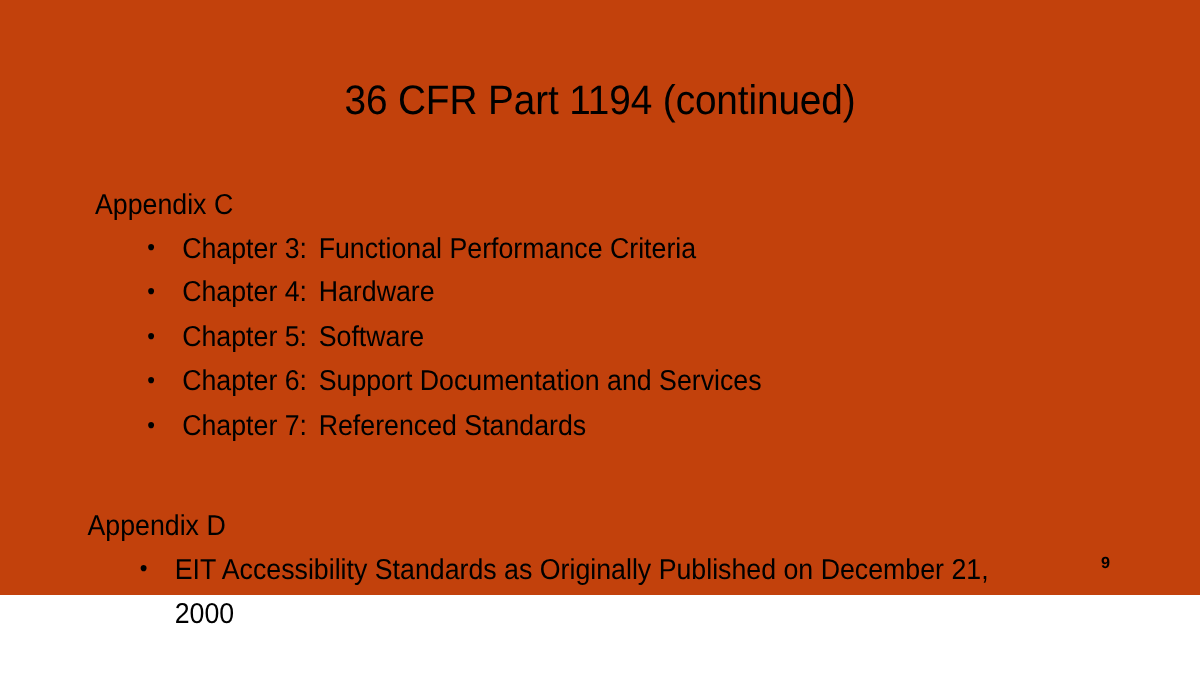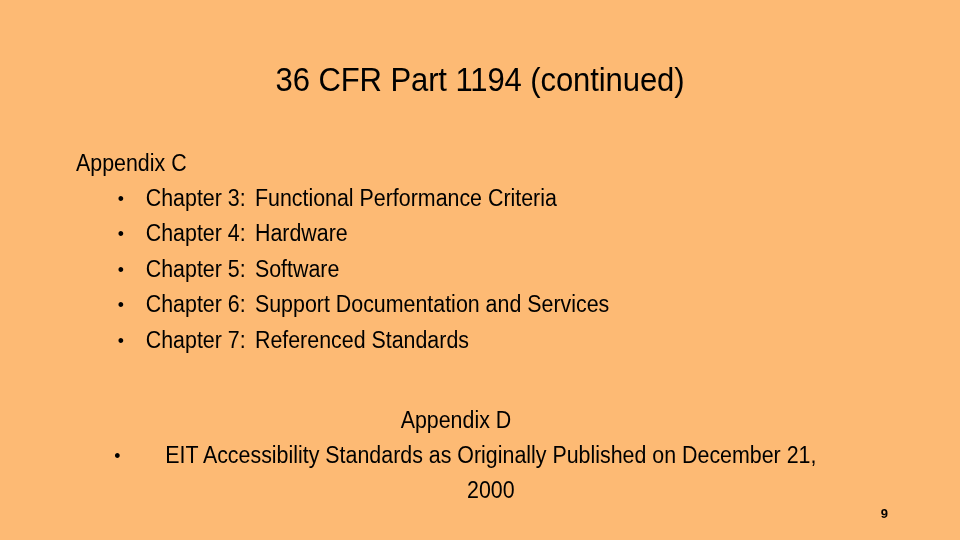--- a/index.html
+++ b/index.html
@@ -12,22 +12,22 @@
     height: 540px;
     overflow: hidden;
     font-family: "Liberation Sans", sans-serif;
     color: #000000;
     -webkit-font-smoothing: antialiased;
   }
 
   .slide {
     position: relative;
     width: 960px;
-    height: 540px;
-    background: #fdba74;
+    height: 476px;
+    background: #c2410c;
   }
 
   
   .slide-title {
     position: absolute;
     left: 0;
     top: 60px;
     width: 960px;
     text-align: center;
     font-size: 33px;
@@ -93,21 +93,20 @@
     display: inline-block;
     width: 10px;
   }
 
   
   .body-block-d {
     position: absolute;
     left: 70px;
     top: 403px;
     width: 830px;
-    text-align: center;
   }
 
   ul.bullet-list.wrap > li {
     white-space: normal;
     max-width: 855px;
   }
 
   
   .page-number {
     position: absolute;

